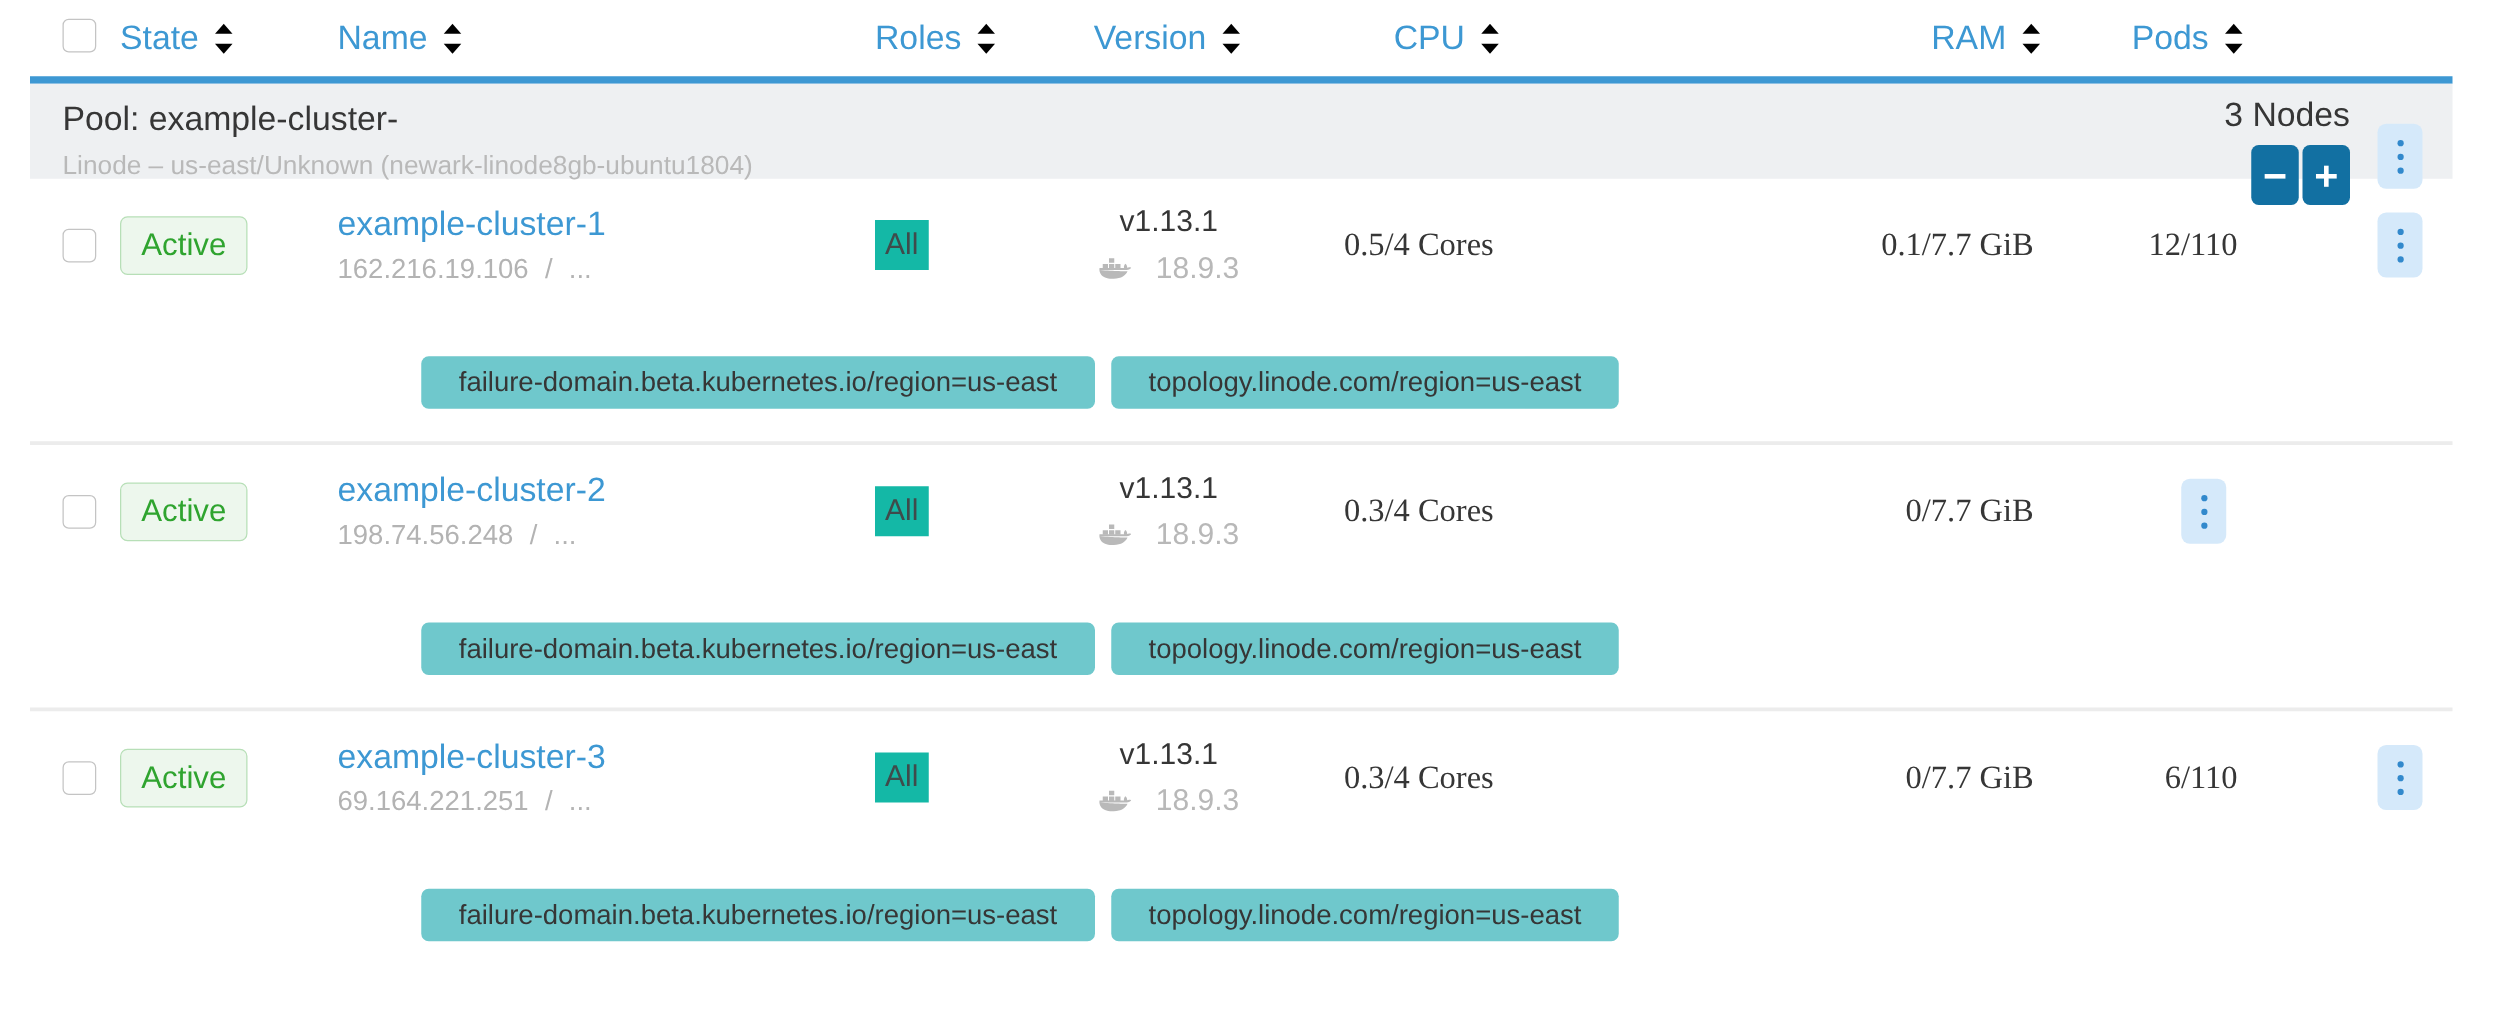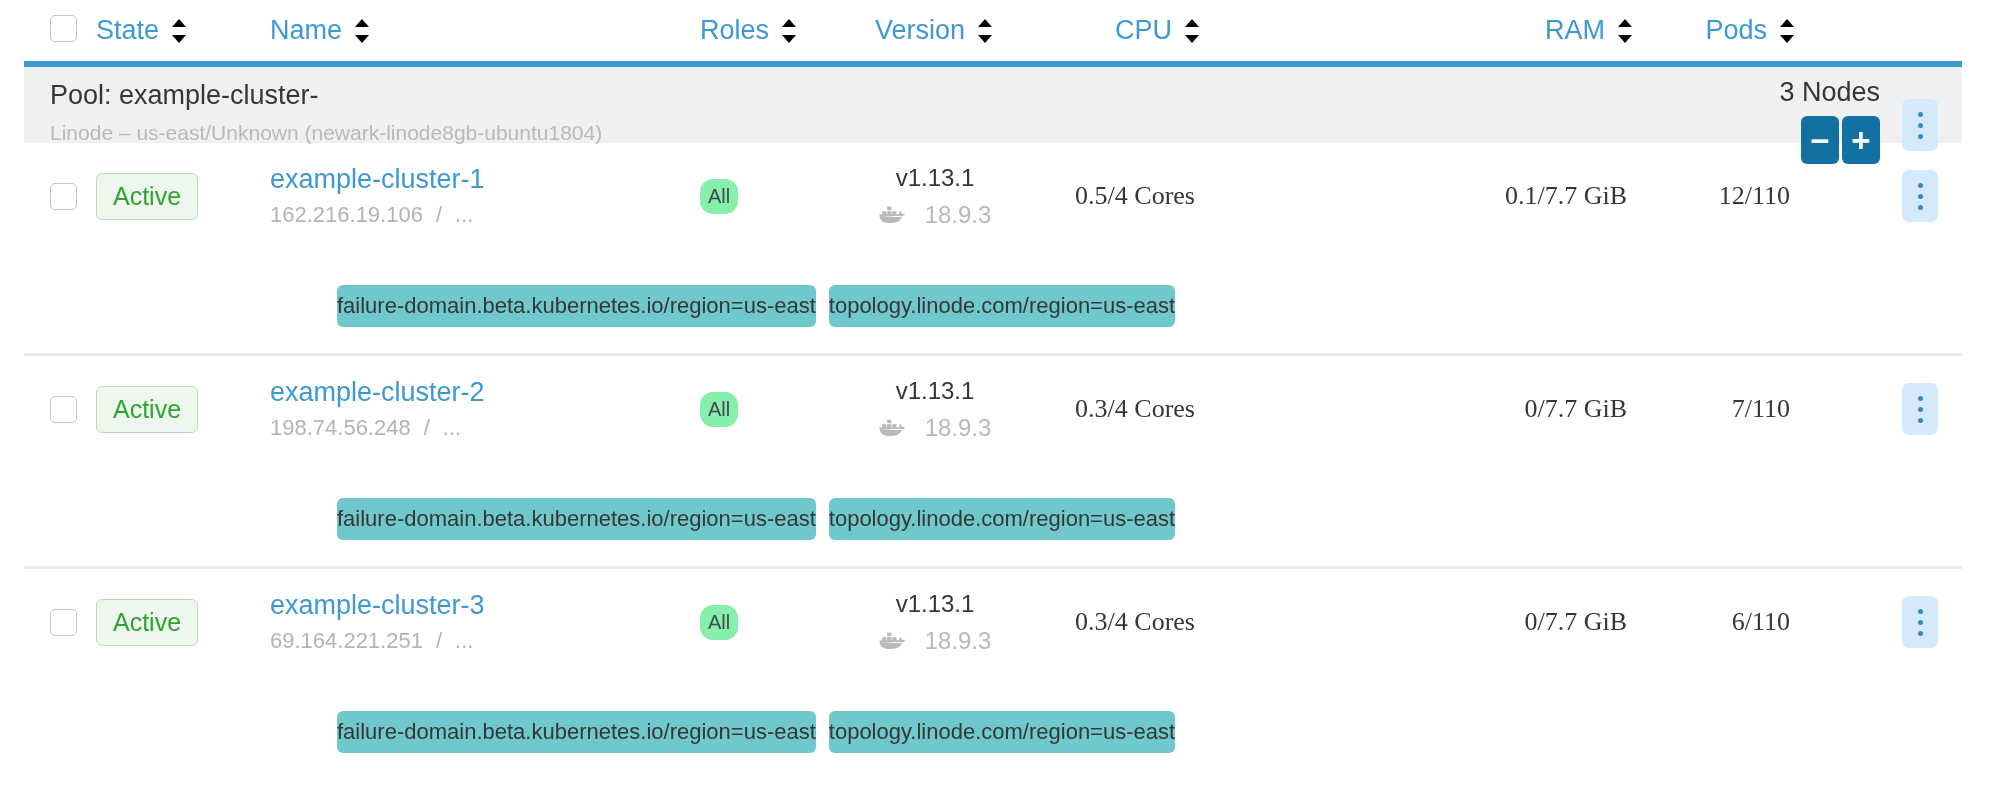--- a/index.html
+++ b/index.html
@@ -46,34 +46,34 @@
 
   
   .node-row { padding-top: 16px; padding-bottom: 26px; grid-auto-rows: min-content; }
   .node-row + .node-row { border-top: 3px solid #ececec; }
   .cell { height: 74px; display: flex; align-items: center; }
   .col-name { flex-direction: column; align-items: flex-start; justify-content: center; gap: 7px; }
   .node-name { color: #3d98d3; font-size: 27px; text-decoration: none; cursor: pointer; text-align: right; }
   .node-ip { color: #b3b3b3; font-size: 22px; display: flex; gap: 13px; align-items: baseline; }
   .badge-active { color: #2fa42f; background: #edf7ed; border: 1px solid #b7dfb7;
     border-radius: 6px; padding: 8px 16px; font-size: 25px; }
-  .badge-role { background: #86efac; color: #3f4b4b; font-size: 20px; padding: 6px 8px; border-radius: 13px; }
+  .badge-role { background: #14b8a6; color: #3f4b4b; font-size: 24px; padding: 6px 8px; border-radius: 0; }
   .col-version { flex-direction: column; justify-content: center; align-items: center; gap: 9px; }
   .k8s-version { font-size: 24px; color: #363636; }
   .docker-line { color: #b8b8b8; font-size: 24px; display: flex; align-items: center; gap: 20px; }
   .col-cpu, .col-ram, .col-pods { justify-content: flex-end; font-size: 26px; color: #363636; font-family: Liberation Serif, serif; }
   .col-cpu { padding-right: 15px; }
   .col-ram { padding-right: 18px; }
   .col-pods { padding-right: 15px; }
   .col-actions { justify-content: flex-end; padding-right: 24px; }
 
   .labels-row { grid-column: 1 / -1; margin-left: 287px; margin-top: 52px;
     display: flex; gap: 13px; }
   .label-badge { background: #6fc8cc; color: #363636; font-size: 22px;
-    padding: 8px 0; border-radius: 6px; white-space: nowrap; }
+    padding: 8px 30px; border-radius: 6px; white-space: nowrap; }
 </style>
 </head>
 <body>
 
 <svg width="0" height="0" style="position:absolute">
   <defs>
     <g id="sort-glyph">
       <path class="up" d="M3 12 L10 4 L17 12"></path>
       <path class="down" d="M3 20 L10 28 L17 20"></path>
     </g>
@@ -227,21 +227,20 @@
       <div class="k8s-version">v1.13.1</div>
       <div class="docker-line">
         <svg width="26" height="20" viewBox="0 0 26 20">
               <use href="#docker-glyph"></use>
             </svg>
         <span>18.9.3</span>
       </div>
     </div>
     <div class="cell col-cpu">0.3/4 Cores</div>
     <div class="cell col-ram">0/7.7 GiB</div>
-    <div class="cell col-pods">7/110</div>
     <div class="cell col-actions">
       <button class="kebab">
         <span class="dot"></span>
         <span class="dot"></span>
         <span class="dot"></span>
       </button>
     </div>
     <div class="labels-row">
       <span class="label-badge">failure-domain.beta.kubernetes.io/region=us-east</span>
       <span class="label-badge">topology.linode.com/region=us-east</span>

